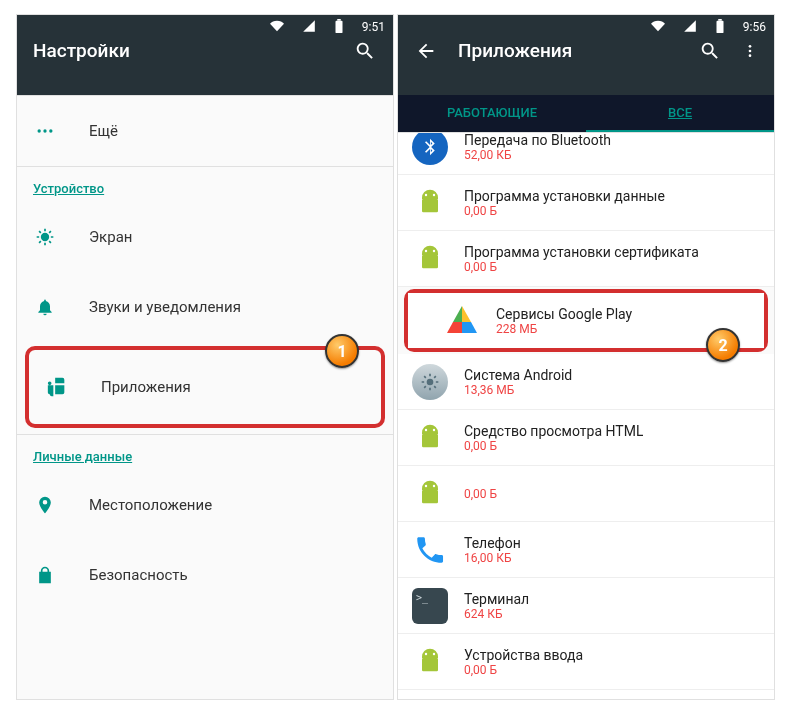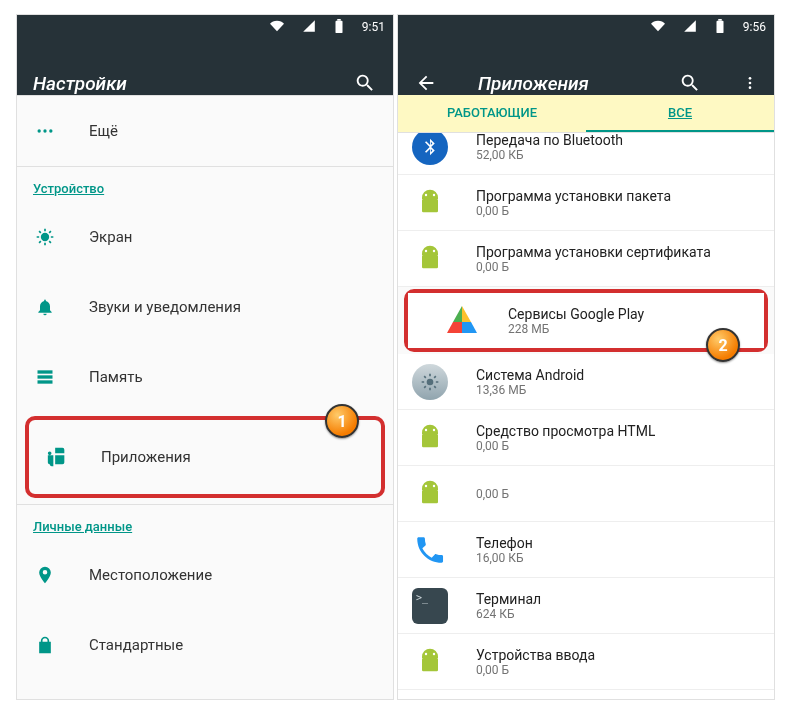--- a/index.html
+++ b/index.html
@@ -35,24 +35,23 @@
     font-size: 12px;
     gap: 18px;
   }
   .status-icon { display:inline-block; }
 
   .appbar {
     height: 56px;
     background: #263238;
     color: #fff;
     display: flex;
-    align-items: flex-end;
+    align-items: flex-start;
     padding: 0 16px;
-    gap: 40px;
-    font-style: italic;
+    gap: 20px;
   }
   .appbar .title {
     font-size: 19px;
     font-weight: 500;
     flex: 1;
   }
   .appbar svg { fill: #fff; }
   .iconbtn { display:flex; align-items:center; justify-content:center; width:24px; height:24px; }
 
   .divider { height:1px; background:#e0e0e0; }
@@ -88,46 +87,46 @@
     border-radius:50%;
     border:2px solid #333;
     display:flex; align-items:center; justify-content:center;
     font-weight:700; font-size:16px; color:#fff;
     background: radial-gradient(circle at 35% 30%, #ffcb6a, #f57c00 70%);
     box-shadow: 0 1px 2px rgba(0,0,0,0.4);
   }
 
   .tabs {
     display:flex;
-    background:#fef9c3;
+    background:#0f172a;
     border-bottom:1px solid #e0e0e0;
     font-size:13px;
     font-weight:500;
     color:#009688;
   }
   .tab { flex:1; text-align:center; padding:10px 0; }
   .tab.active { border-bottom:2px solid #009688;text-decoration:underline; }
 
   .app-row {
     display:flex;
     align-items:center;
     height:55px;
     padding: 0 14px;
-    gap: 28px;
+    gap: 16px;
     border-bottom:1px solid #eee;
     background:#fff;
   }
   .app-row .appicon {
     width:36px; height:36px;
     display:flex; align-items:center; justify-content:center;
     flex-shrink:0;
   }
   .app-row .texts { display:flex; flex-direction:column; overflow:hidden; }
   .app-name { font-size:14px; color:#212121; white-space:nowrap; overflow:hidden; text-overflow:ellipsis; }
-  .app-size { font-size:12px; color:#737373; }
+  .app-size { font-size:12px; color:#ef4444; }
 
   .android-head svg { width:32px; height:32px; }
   .generic-icon { width:36px; height:36px; border-radius:6px; }
 </style>
 </head>
 <body>
 
 <div class="phone left">
   <div class="statusbar">
     <span class="status-icon">
@@ -184,30 +183,20 @@
       <span>Экран</span>
     </div>
     <div class="settings-item">
       <span class="icon">
         <svg width="20" height="20" viewBox="0 0 24 24" fill="#009688">
             <path d="M12 22a2 2 0 002-2h-4a2 2 0 002 2zm6-6V11c0-3.1-2-5.6-5-6.3V4a1 1 0 10-2 0v.7C8 5.4 6 7.9 6 11v5l-2 2v1h16v-1l-2-2z"></path>
           </svg>
       </span>
       <span>Звуки и уведомления</span>
     </div>
-    <div class="settings-item">
-      <span class="icon">
-        <svg width="20" height="20" viewBox="0 0 24 24" fill="#009688">
-            <rect x="3" y="4" width="18" height="4"></rect>
-            <rect x="3" y="10" width="18" height="4"></rect>
-            <rect x="3" y="16" width="18" height="4"></rect>
-          </svg>
-      </span>
-      <span>Память</span>
-    </div>
 
     <div class="highlight-box" style="margin:4px 8px 2px 8px;">
       <div class="settings-item" style="height:58px;">
         <span class="icon">
           <svg width="22" height="22" viewBox="0 0 24 24" fill="#009688">
               <path d="M6 8a2 2 0 11-4 0 2 2 0 014 0zm4 12h8a2 2 0 002-2v-8H10v10zM4 20a2 2 0 002 2h2V10H2v8a2 2 0 002 2zM18 2h-8v6h10V4a2 2 0 00-2-2z"></path>
             </svg>
         </span>
         <span>Приложения</span>
       </div>
@@ -224,21 +213,21 @@
           </svg>
       </span>
       <span>Местоположение</span>
     </div>
     <div class="settings-item">
       <span class="icon">
         <svg width="20" height="20" viewBox="0 0 24 24" fill="#009688">
             <path d="M17 8V7a5 5 0 00-10 0v1H5v14h14V8h-2zm-8-1a3 3 0 016 0v1H9V7z"></path>
           </svg>
       </span>
-      <span>Стандартные</span>
+      <span>Безопасность</span>
     </div>
   </div>
 </div>
 
 <div class="phone right">
   <div class="statusbar">
     <span class="status-icon">
       <svg width="14" height="14" viewBox="0 0 24 24" fill="#fff">
           <path d="M12 3C7 3 2.7 5 0 8l12 13L24 8c-2.7-3-7-5-12-5z"></path>
         </svg>
@@ -302,21 +291,21 @@
     <div class="app-row">
       <div class="appicon android-head">
         <svg viewBox="0 0 24 24">
             <path fill="#a4c639" d="M6 8a6 6 0 0112 0v1H6V8z"></path>
             <rect fill="#a4c639" x="6" y="9" width="12" height="10" rx="1"></rect>
             <circle cx="9" cy="6" r="0.9" fill="#fff"></circle>
             <circle cx="15" cy="6" r="0.9" fill="#fff"></circle>
           </svg>
       </div>
       <div class="texts">
-        <span class="app-name">Программа установки пакета</span>
+        <span class="app-name">Программа установки данные</span>
         <span class="app-size">0,00 Б</span>
       </div>
     </div>
 
     <div class="app-row">
       <div class="appicon android-head">
         <svg viewBox="0 0 24 24">
             <path fill="#a4c639" d="M6 8a6 6 0 0112 0v1H6V8z"></path>
             <rect fill="#a4c639" x="6" y="9" width="12" height="10" rx="1"></rect>
             <circle cx="9" cy="6" r="0.9" fill="#fff"></circle>

